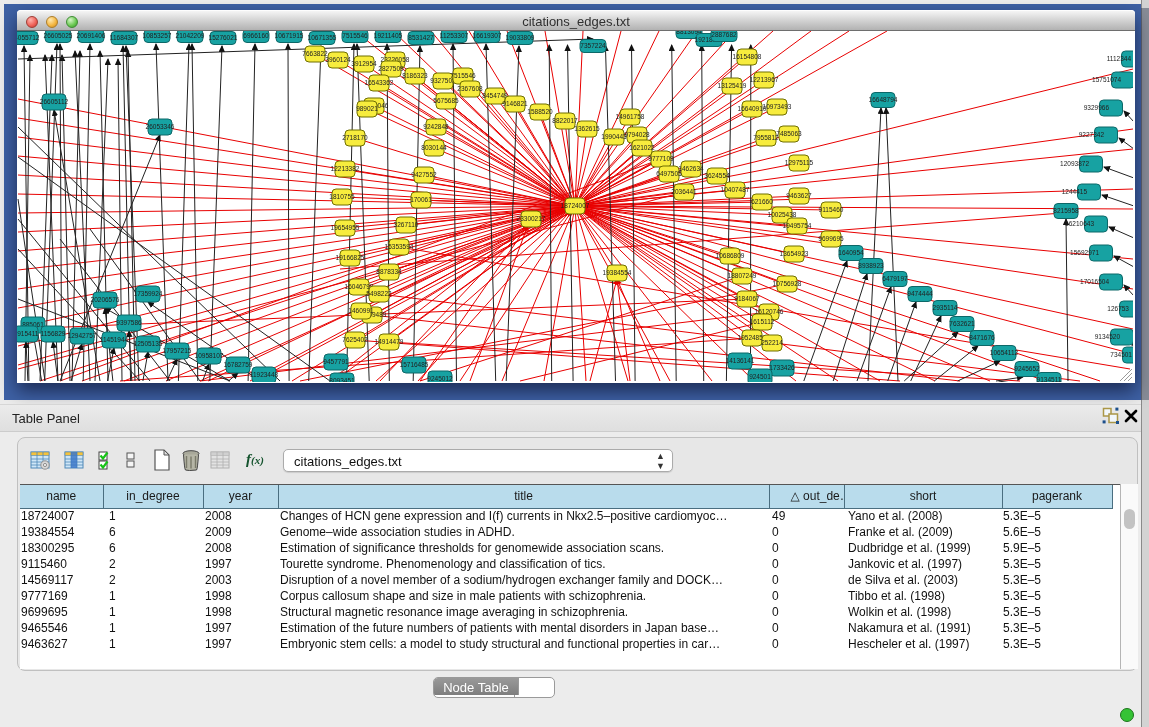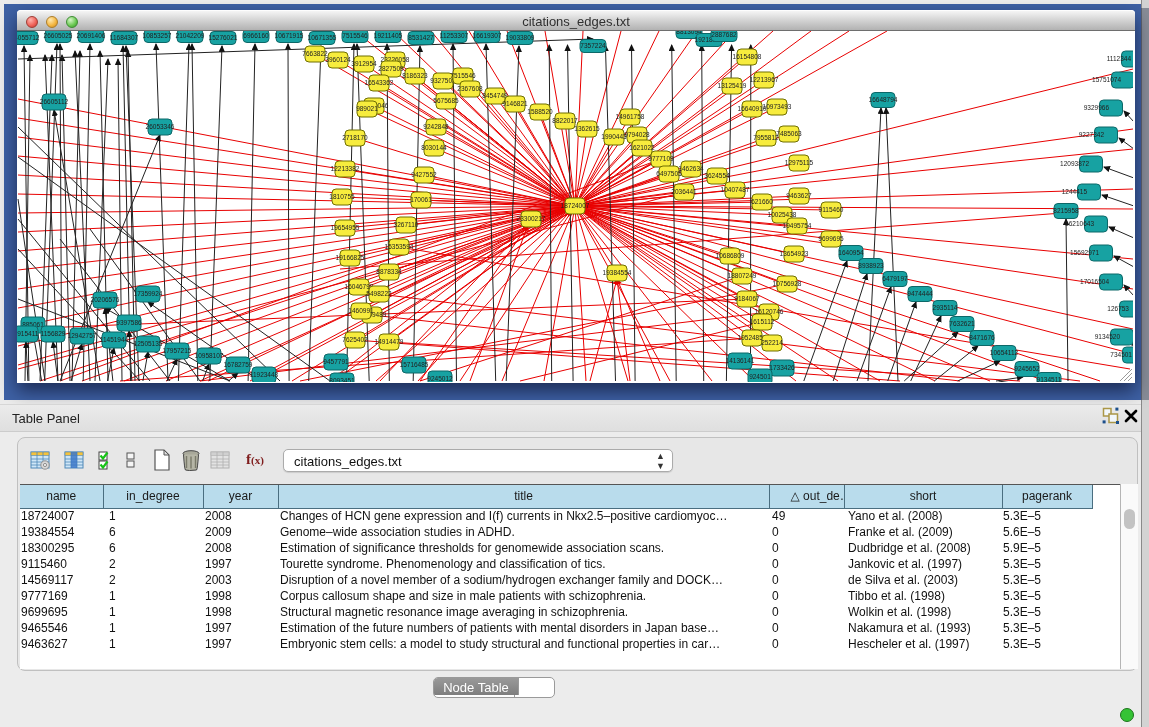--- a/index.html
+++ b/index.html
@@ -25,21 +25,21 @@
   border:1px solid #ababab; border-radius:5px; box-shadow:0 1px 1px rgba(0,0,0,0.12); }
 #dropdown .txt { position:absolute; left:10px; top:4px; font-size:13px; color:#111; }
 #dropdown .arr { position:absolute; right:7px; top:1px; font-size:9px; color:#333; line-height:10px; }
 #tablewrap { position:absolute; left:20px; top:484px; width:1100px; height:185px; background:#fff;
   border-top:1px solid #555; overflow:hidden; }
 table { border-collapse:collapse; table-layout:fixed; width:1072px; font-size:12px; color:#111; }
 th { background:#b9dcec; font-weight:normal; height:23px; font-size:12px; color:#1a1a1a;
   border-right:1px solid #4a6e80; border-bottom:1px solid #4a6e80; overflow:hidden; white-space:nowrap; }
 td { height:16px; padding:0 0 0 4px; overflow:hidden; white-space:nowrap; }
 .c1 { width:83px; } .c2 { width:100px;margin-top:45px; } .c3 { width:75px; } .c4 { width:491px; }
-.c5 { width:75px; } .c6 { width:158px; } .c7 { width:90px; }
+.c5 { width:75px; } .c6 { width:158px; } .c7 { width:110px; }
 td.c1 { padding-left:1px; } td.c2 { padding-left:6px; } td.c3 { padding-left:2px; }
 td.c4 { padding-left:2px; } td.c5 { padding-left:3px; } td.c6 { padding-left:4px; } td.c7 { padding-left:1px; }
 #scrollbar { position:absolute; left:1120px; top:484px; width:18px; height:185px; background:#fafafa;
   border-left:1px solid #b5b5b5; }
 #thumb { position:absolute; left:3px; top:25px; width:11px; height:20px; background:#c3c3c3; border-radius:6px; }
 #tabs { position:absolute; left:433px; top:677px; height:21px; display:flex; font-size:13px;
   border:1px solid #9a9a9a; border-radius:5px; overflow:hidden; background:#fff;flex-direction:column; }
 #tabs div { padding-top:2px; text-align:center; border-right:1px solid #9a9a9a; color:#111; }
 #tabs div:nth-child(1) { width:85px; } #tabs div:nth-child(2) { width:81px;padding-left:6px; } #tabs div:nth-child(3) { width:120px; }
 #tabs div:last-child { border-right:none; }
@@ -655,21 +655,21 @@
   </svg>
 <svg width="22" height="20" viewBox="0 0 22 20" style="position:absolute;left:210px;top:451px">
     <rect x="1" y="1" width="18" height="16" fill="#e3e3e3" stroke="#b0b0b0"></rect>
     <rect x="1" y="1" width="18" height="3.5" fill="#d0d0d0" stroke="#b0b0b0" stroke-width="0.6"></rect>
     <line x1="7" y1="1" x2="7" y2="17" stroke="#b0b0b0" stroke-width="0.8"></line>
     <line x1="13" y1="1" x2="13" y2="17" stroke="#b0b0b0" stroke-width="0.8"></line>
     <line x1="1" y1="8" x2="19" y2="8" stroke="#b0b0b0" stroke-width="0.8"></line>
     <line x1="1" y1="11" x2="19" y2="11" stroke="#b0b0b0" stroke-width="0.8"></line>
     <line x1="1" y1="14" x2="19" y2="14" stroke="#b0b0b0" stroke-width="0.8"></line>
   </svg>
-<div style="position:absolute;left:246px;top:451px;font-size:15px;font-family:'Liberation Serif',serif;color:#7f1d1d;font-weight:bold">f<span style="font-size:11px">(x)</span></div>
+<div style="position:absolute;left:246px;top:451px;font-size:15px;font-style:italic;font-family:'Liberation Serif',serif;color:#14532d;font-weight:bold">f<span style="font-size:11px">(x)</span></div>
 <div id="dropdown">
     <div class="txt">citations_edges.txt</div>
   <div class="arr">▲<br>▼</div>
   </div>
 <div id="tablewrap">
 <table>
 <tbody>
         <tr>
           <th class="c1">name</th>
           <th class="c2">in_degree</th>
@@ -696,21 +696,21 @@
           <td class="c5">0</td>
           <td class="c6">Franke et al. (2009)</td>
           <td class="c7">5.6E–5</td>
         </tr>
 <tr>
           <td class="c1">18300295</td>
           <td class="c2">6</td>
           <td class="c3">2008</td>
           <td class="c4">Estimation of significance thresholds for genomewide association scans.</td>
           <td class="c5">0</td>
-          <td class="c6">Dudbridge et al. (2008)</td>
+          <td class="c6">Dudbridge et al. (1999)</td>
           <td class="c7">5.9E–5</td>
         </tr>
 <tr>
           <td class="c1">9115460</td>
           <td class="c2">2</td>
           <td class="c3">1997</td>
           <td class="c4">Tourette syndrome. Phenomenology and classification of tics.</td>
           <td class="c5">0</td>
           <td class="c6">Jankovic et al. (1997)</td>
           <td class="c7">5.3E–5</td>
@@ -741,21 +741,21 @@
           <td class="c5">0</td>
           <td class="c6">Wolkin et al. (1998)</td>
           <td class="c7">5.3E–5</td>
         </tr>
 <tr>
           <td class="c1">9465546</td>
           <td class="c2">1</td>
           <td class="c3">1997</td>
           <td class="c4">Estimation of the future numbers of patients with mental disorders in Japan base…</td>
           <td class="c5">0</td>
-          <td class="c6">Nakamura et al. (1993)</td>
+          <td class="c6">Nakamura et al. (1991)</td>
           <td class="c7">5.3E–5</td>
         </tr>
 <tr>
           <td class="c1">9463627</td>
           <td class="c2">1</td>
           <td class="c3">1997</td>
           <td class="c4">Embryonic stem cells: a model to study structural and functional properties in car…</td>
           <td class="c5">0</td>
           <td class="c6">Hescheler et al. (1997)</td>
           <td class="c7">5.3E–5</td>

